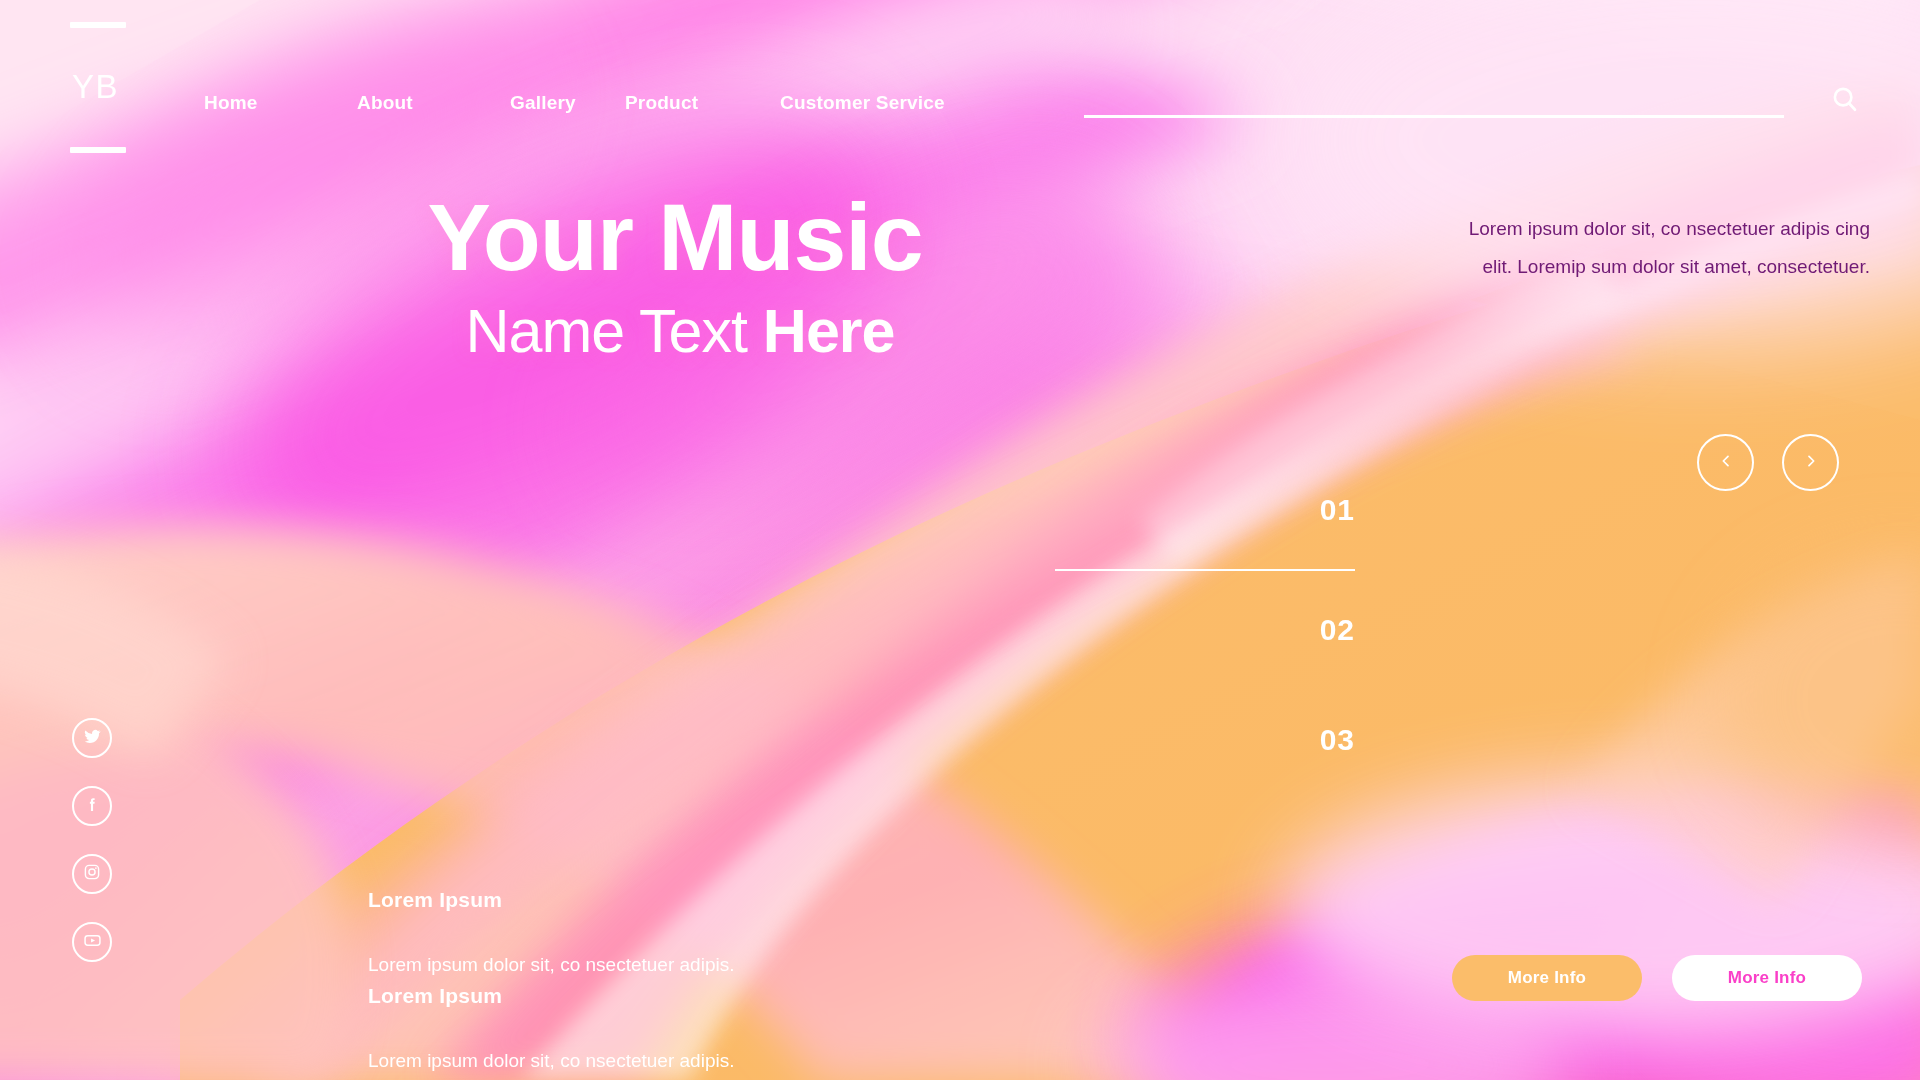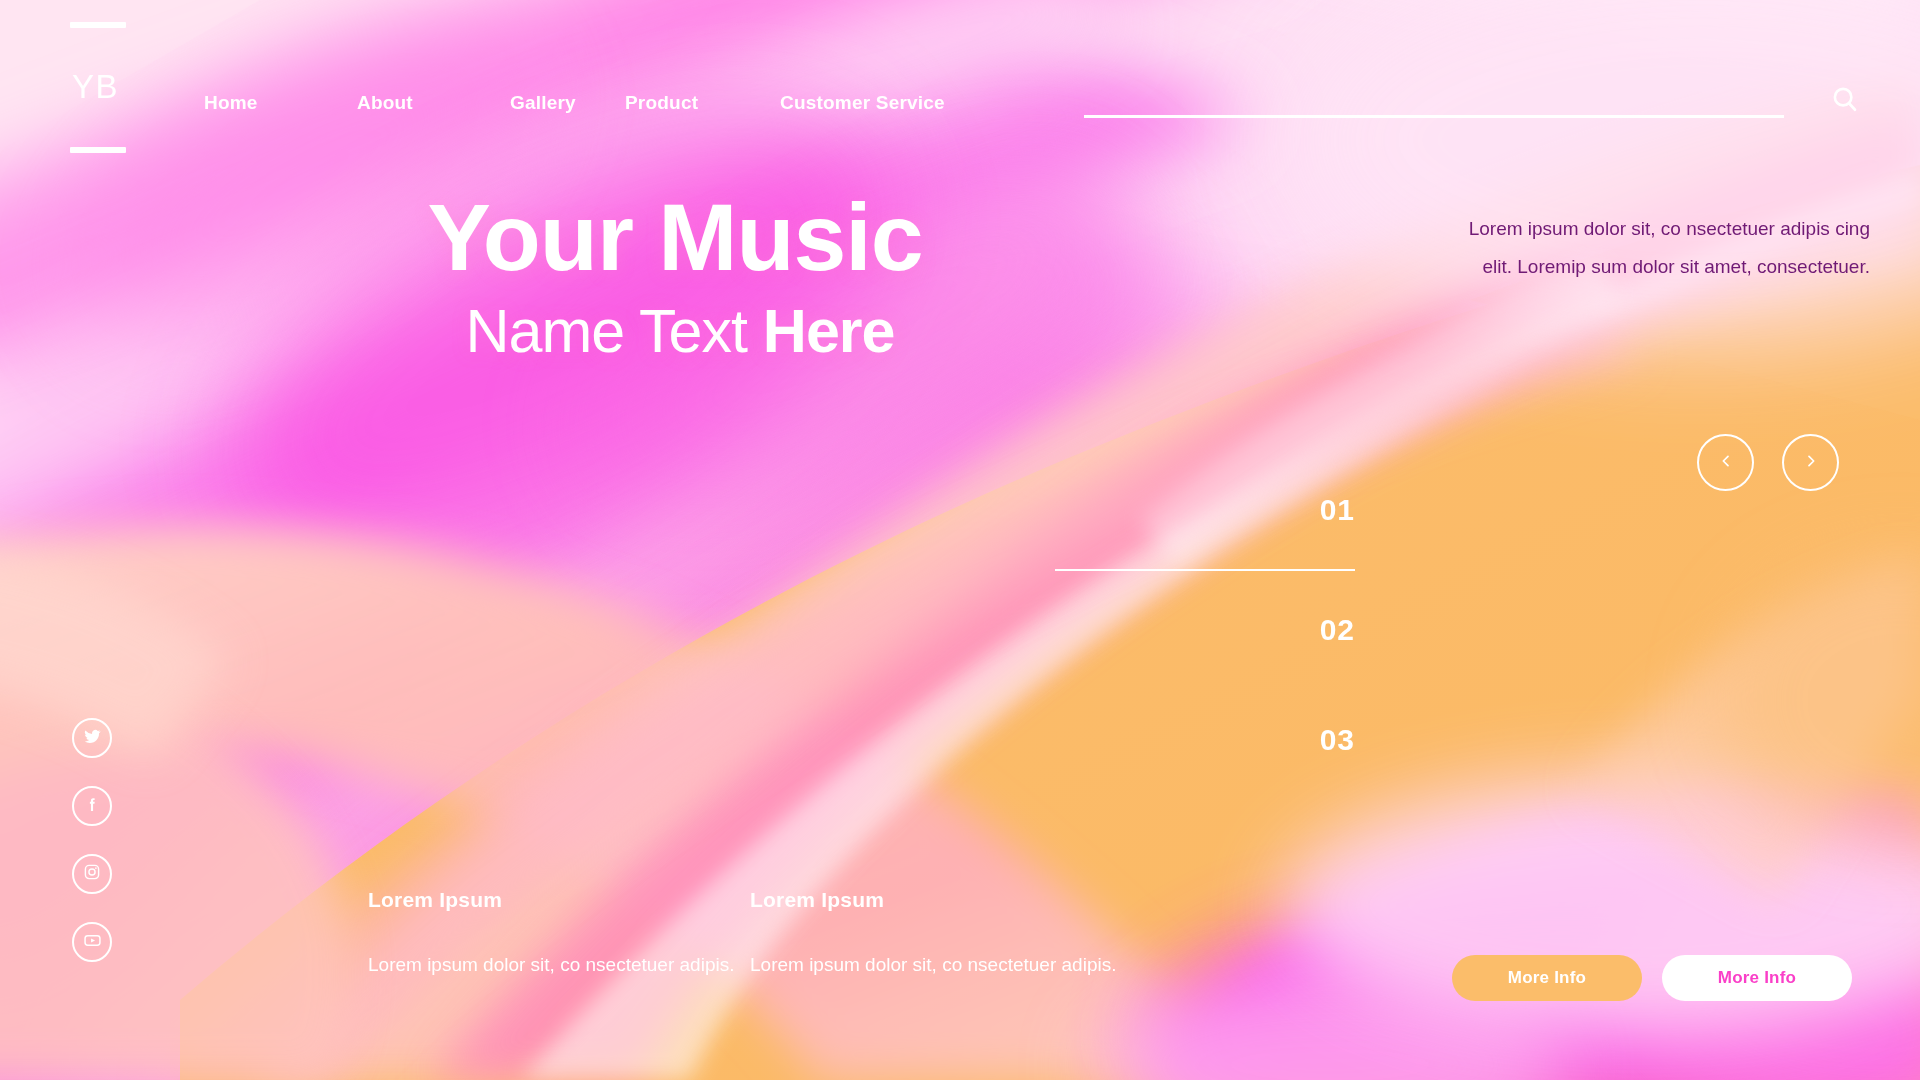--- a/index.html
+++ b/index.html
@@ -124,34 +124,34 @@
   .socialbtn{
     width:40px; height:40px; border-radius:50%;
     border:2px solid #ffffff; background:transparent;
     display:flex; align-items:center; justify-content:center;
     cursor:pointer; color:#fff;
   }
 
   
   .features{
     position:absolute; left:368px; top:888px;
-    display:flex; gap:0;
+    display:flex; gap:0;flex-direction:column;
   }
   .feature{ width:382px; color:#ffffff; }
   .feature h3{
     font-size:21px; font-weight:bold; letter-spacing:.2px; margin-bottom:34px;
   }
   .feature p{
     font-size:19px; line-height:2.0; font-weight:400;
   }
 
   
   .ctas{
     position:absolute; left:1452px; top:955px;
-    display:flex; gap:20px;
+    display:flex; gap:30px;
   }
   .btn{
     width:190px; height:46px; border-radius:30px; border:none;
     font-size:17px; font-weight:bold; cursor:pointer;
     display:flex; align-items:center; justify-content:center;
     font-family:"Liberation Sans", sans-serif; letter-spacing:.2px;
   }
   .btn.primary{ background:#fbbd6a; color:#ffffff; }
   .btn.ghost{ background:#ffffff; color:#fa3fc8; }
 </style>

